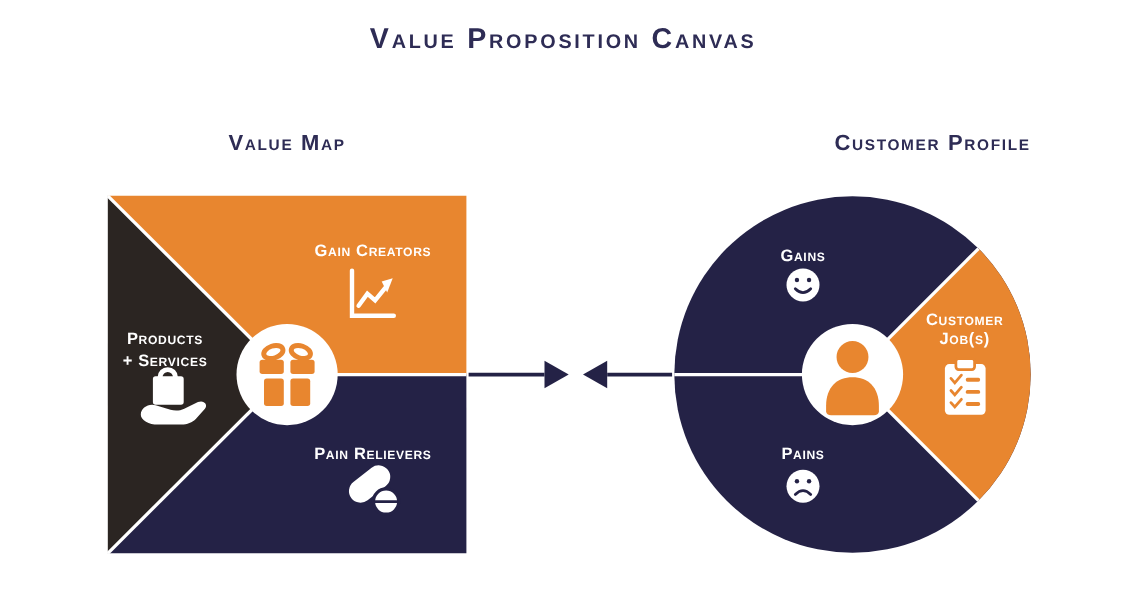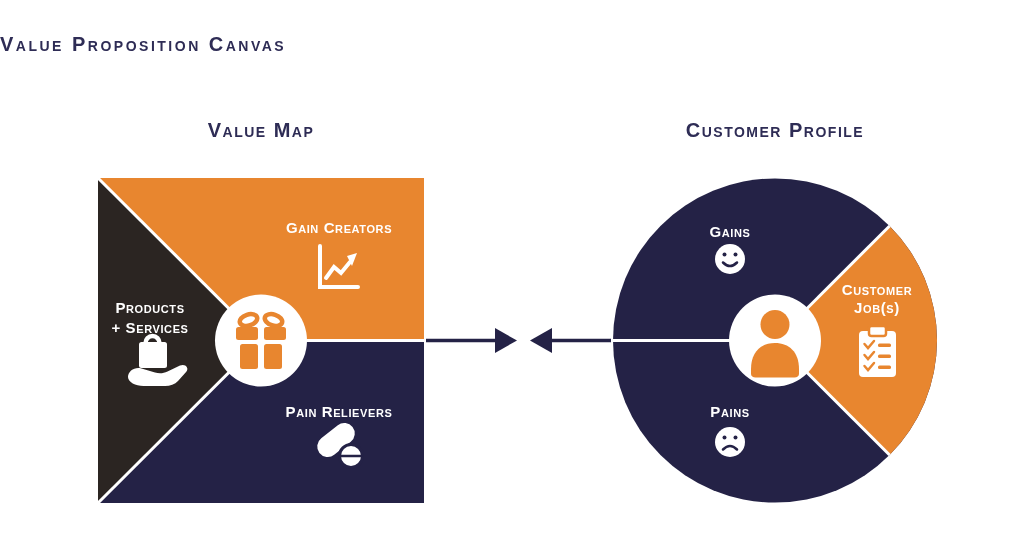--- a/index.html
+++ b/index.html
@@ -2,29 +2,29 @@
 <html style="--navy: #242246; --orange: #E8862F; --black: #2B2522; --white: #ffffff; --heading: #2E2C55;"><head>
 <meta charset="utf-8">
 <style>
   :root{
     --navy:#242246; --orange:#E8862F; --black:#2B2522; --white:#ffffff; --heading:#2E2C55;
   }
   html,body{margin:0;padding:0;background:#fff;}
   body{width:1024px;height:537px;font-family:"Liberation Sans", sans-serif;}
   .canvas{position:relative;width:1024px;height:537px;background:#fff;overflow:hidden;}
   .title{
-    position:absolute;top:20px;left:0;width:100%;
-    font-variant:small-caps;font-weight:800;font-size:20px;letter-spacing:2.5px;color:var(--heading);margin-top:13px;
+    position:absolute;top:20px;left:0;width:100%;text-align:center;
+    font-variant:small-caps;font-weight:800;font-size:26px;letter-spacing:2.5px;color:var(--heading);
   }
   .subheading{
     position:absolute;top:119px;text-align:center;
     font-variant:small-caps;font-weight:800;font-size:20px;letter-spacing:1.5px;color:var(--heading);
   }
   .subheading.vm{left:98px;width:326px;}
-  .subheading.cp{left:613px;width:324px;}
+  .subheading.cp{left:613px;width:324px;text-align:right;}
   svg.diagram{position:absolute;left:0;top:0;width:1024px;height:537px;}
   svg text{
     font-family:"Liberation Sans", sans-serif;
     font-variant:small-caps;font-weight:700;letter-spacing:0.6px;
     fill:var(--white);font-size:15px;text-anchor:middle;
   }
   .sep{stroke:var(--white);stroke-width:3;fill:none;}
   .wstroke{stroke:var(--white);fill:none;stroke-linecap:round;}
   .ostroke{stroke:var(--orange);fill:none;stroke-linecap:round;}
   .nstroke{stroke:var(--navy);fill:none;stroke-linecap:round;}

